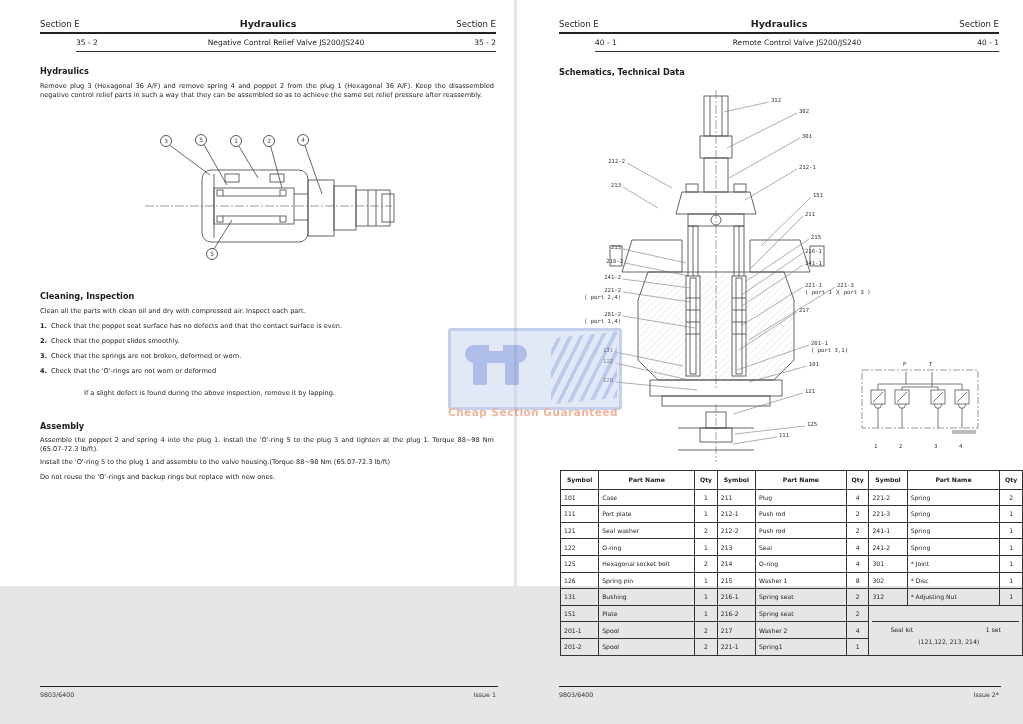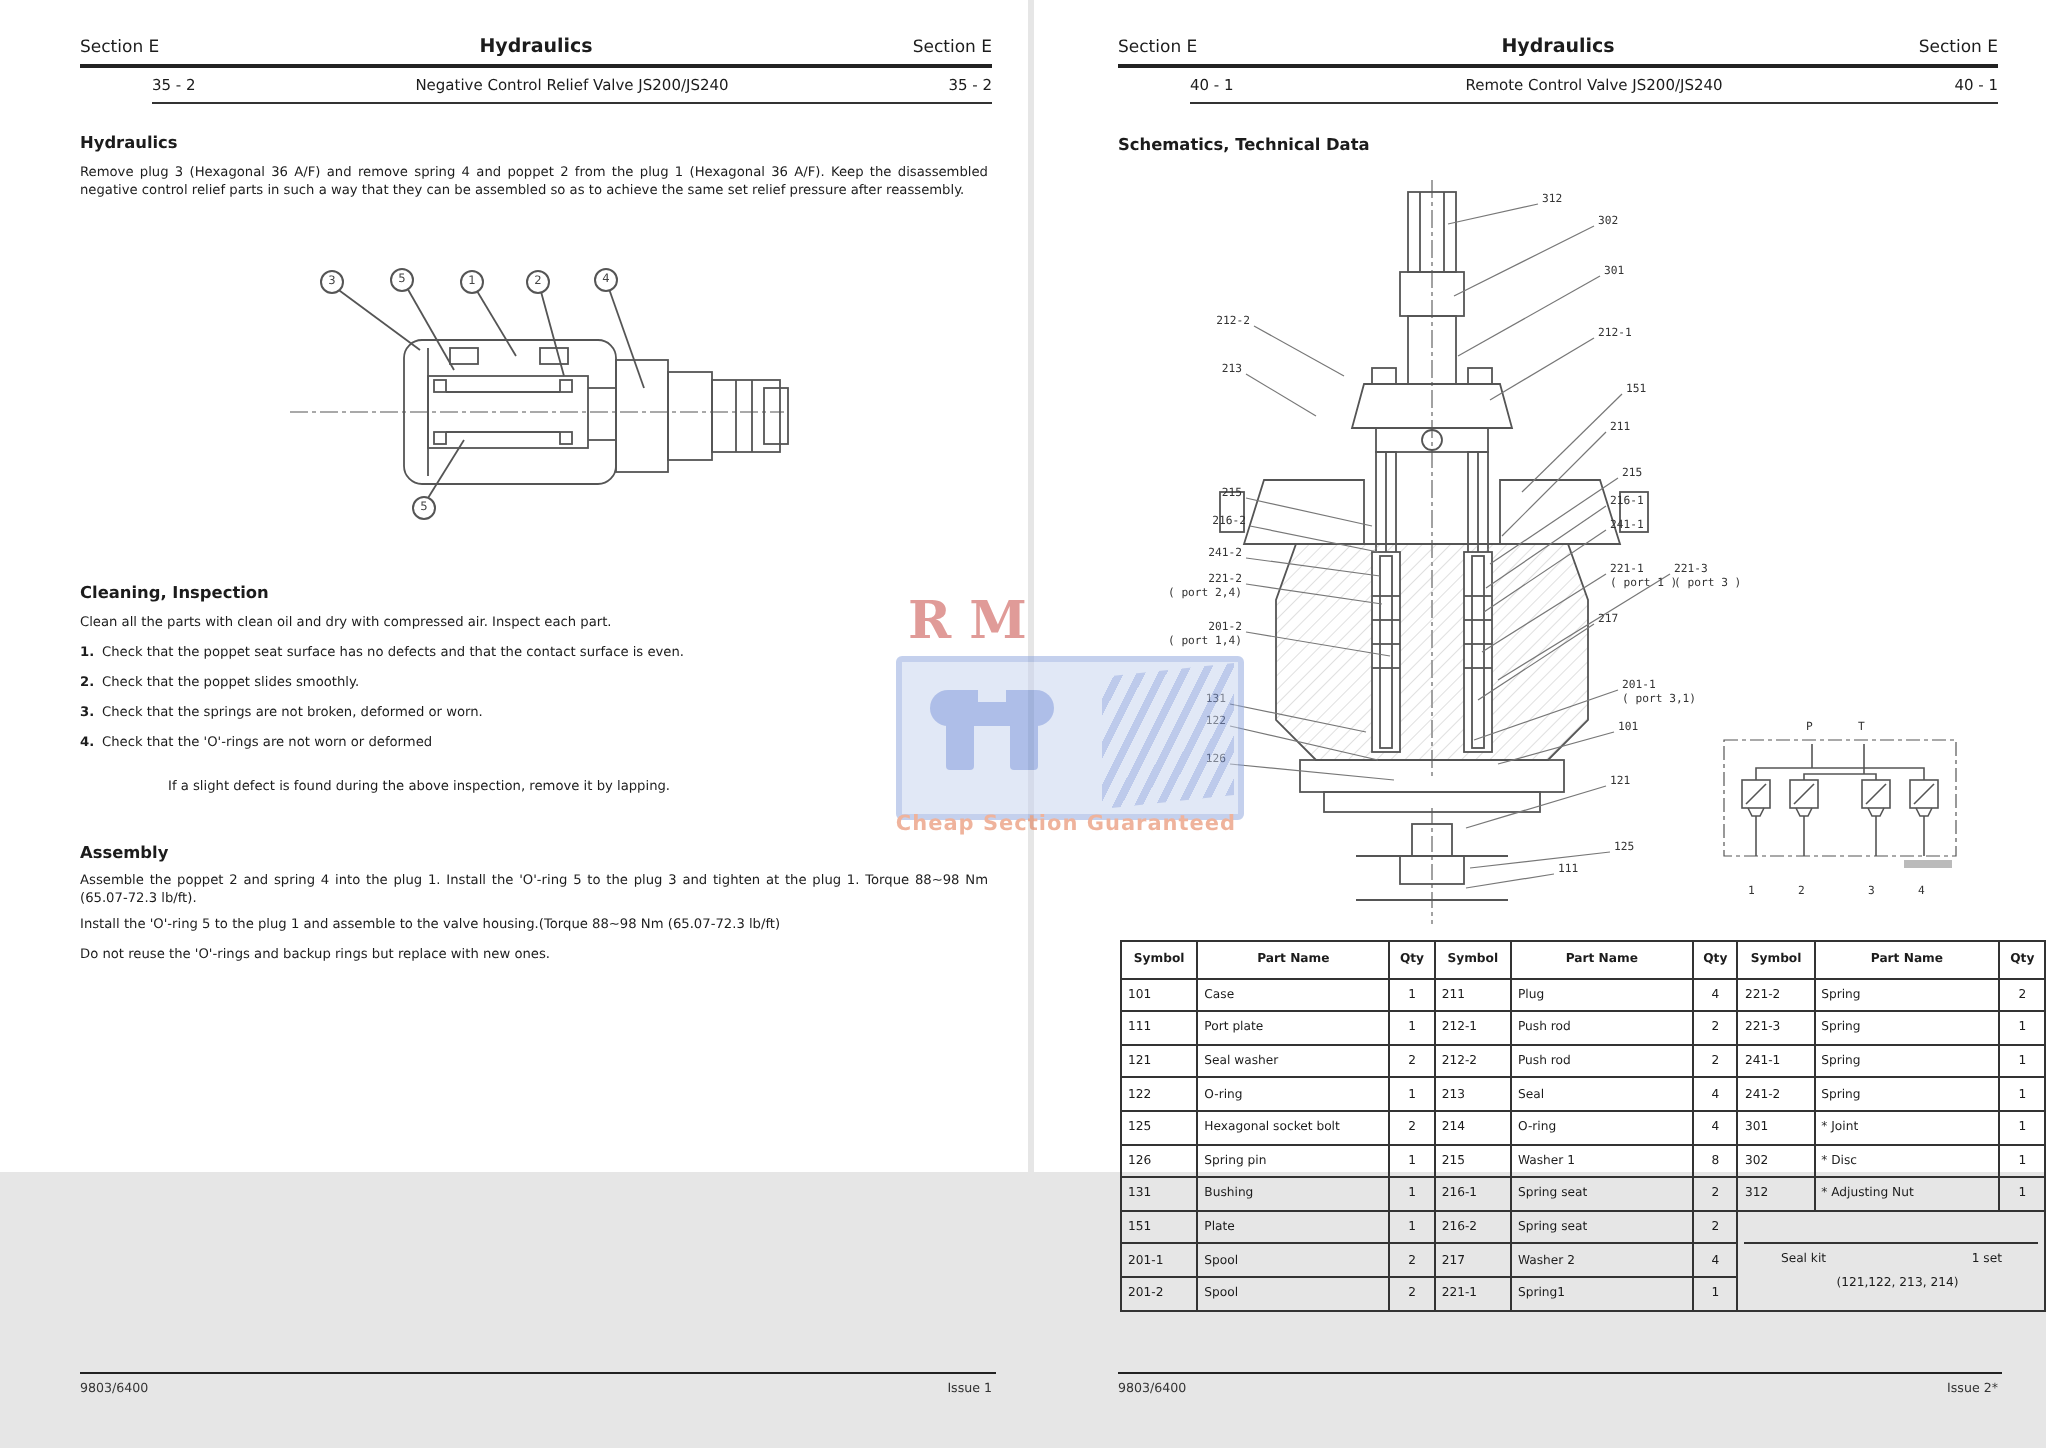--- a/index.html
+++ b/index.html
@@ -432,21 +432,20 @@
         </tr>
       </tbody>
   </table>
 
   <div class="footer-line" style="left:42px;right:22px;"></div>
   <div class="foot l" style="left:42px;">9803/6400</div>
   <div class="foot r" style="right:24px;">Issue 2*</div>
 </div>
 
 <div id="wm">
-  <div class="letters">R M</div>
   <div class="logo">
     <svg style="left:8px;top:6px;" width="80" height="58" viewBox="0 0 80 58">
       <g fill="#5f7fd2">
         <rect x="6" y="8" width="62" height="18" rx="9"></rect>
         <rect x="14" y="24" width="14" height="24" rx="2"></rect>
         <rect x="46" y="24" width="14" height="24" rx="2"></rect>
         <rect x="30" y="2" width="14" height="12" fill="#c5d2ee"></rect>
       </g>
     </svg>
     <div class="stripes"></div>

